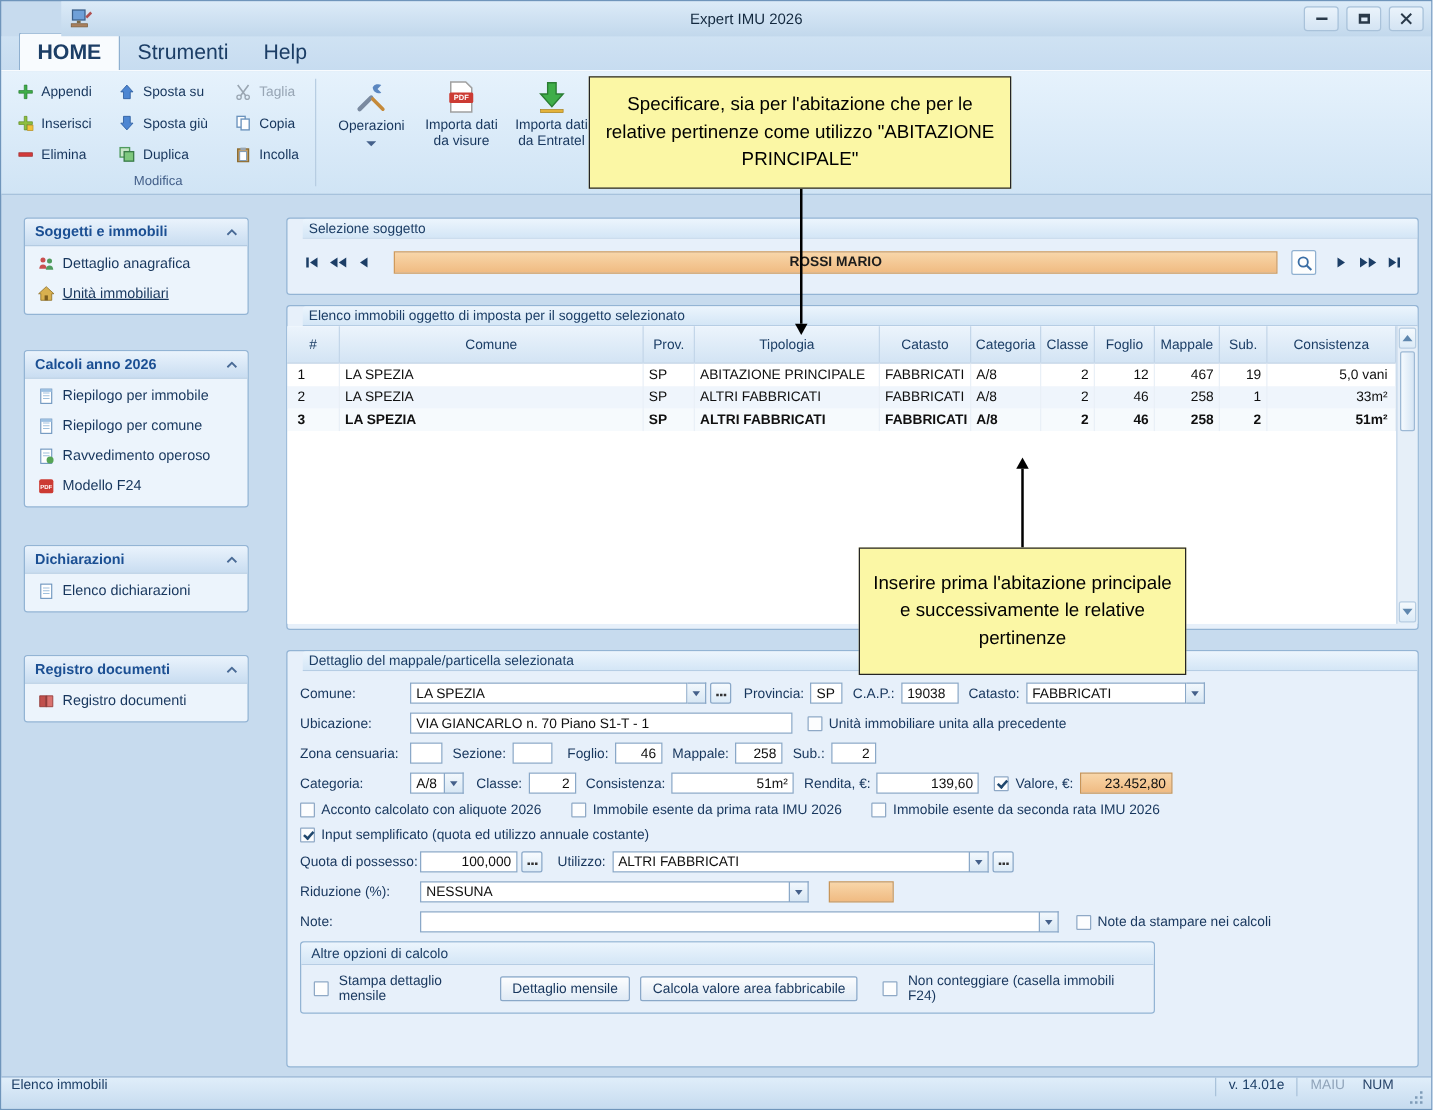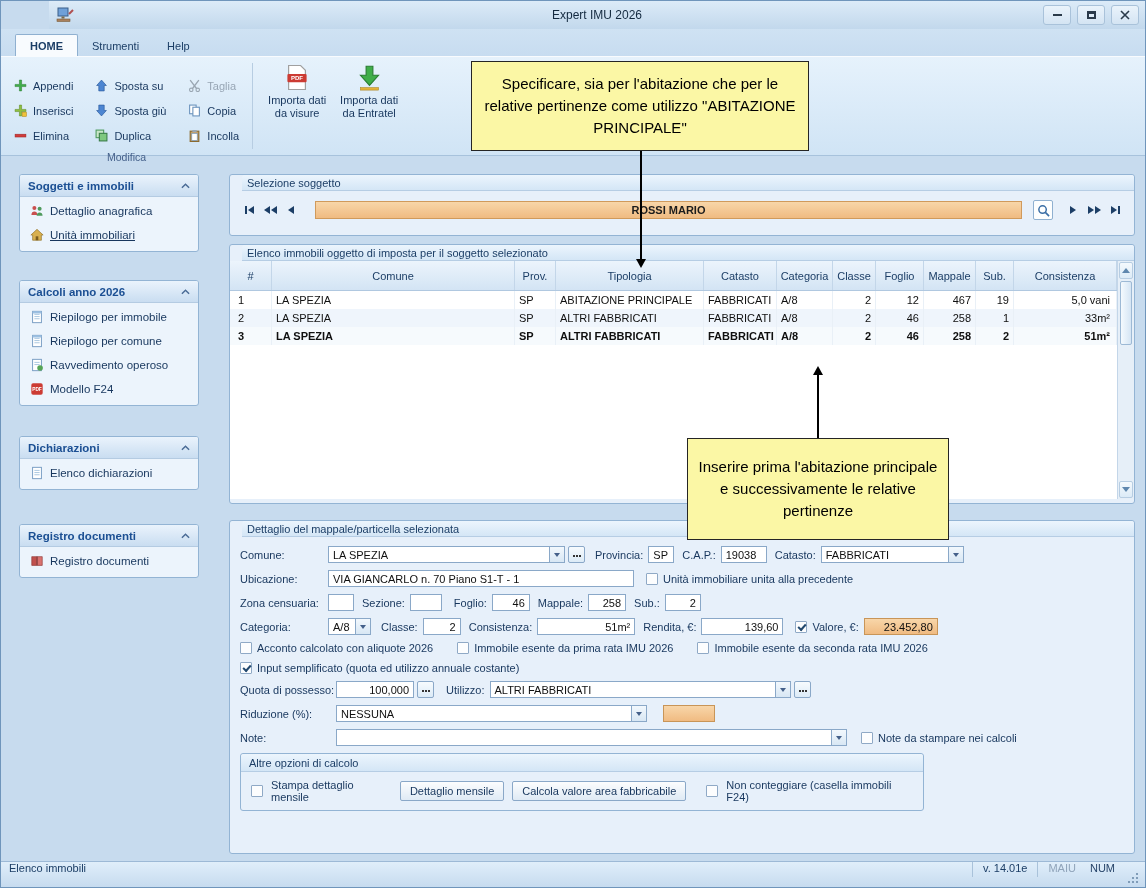--- a/index.html
+++ b/index.html
@@ -21,30 +21,30 @@
   .app-icon { width: 20px; height: 18px; z-index: 2; }
   .win-controls { margin-left: auto; display: flex; gap: 6px; z-index: 2; }
   .wbtn { width: 28px; height: 20px; display: flex; align-items: center; justify-content: center;
     border: 1px solid #a9c2da; border-radius: 3px; background: linear-gradient(#eaf3fb,#d4e4f3); }
   .glyph-min { width: 9px; height: 2px; background: #2a3a4a; }
   .glyph-max { width: 9px; height: 8px; border: 2px solid #2a3a4a; border-top-width: 3px; }
 
   
   .tabrow { height: 27px; flex: none; display: flex; align-items: flex-end;
     padding-left: 14px; background: linear-gradient(#cfe2f3,#c7dcf0); }
-  .tab { padding: 5px 14px 4px; font-size: 11px; color: #1c3e66; }
+  .tab { padding: 5px 14px 4px; font-size: 17px; color: #1c3e66; }
   .tab.active { background: #f8fbfe; border: 1px solid #8fb0d0; border-bottom: none;
     border-radius: 2px 2px 0 0; font-weight: bold; }
 
   
   .ribbon { height: 100px; flex: none; position: relative;
     background: linear-gradient(#e6f2fc,#d0e4f5);
     border-top: 1px solid #f8fbfe; border-bottom: 1px solid #a7c2dc;
     display: flex; align-items: stretch; padding-left: 8px; }
-  .modifica-group { display: flex; flex-direction: column; padding-top: 18px; }
+  .modifica-group { display: flex; flex-direction: column; padding-top: 6px; }
   .modifica-cols { display: flex; gap: 12px; }
   .mcol { display: flex; flex-direction: column; gap: 3px; }
   .sbtn { display: flex; align-items: center; gap: 5px; height: 22px; padding: 0 5px;
     font-size: 11px; color: #17365d; border-radius: 2px; }
   .sbtn.disabled { color: #98a6b5; }
   .group-label { text-align: center; font-size: 10.5px; color: #44608a; margin-top: 4px; }
   .ribbon-sep { width: 1px; background: #b7cde2; margin: 6px 8px; }
   .bbtn { width: 72px; display: flex; flex-direction: column; align-items: center;
     padding-top: 7px; gap: 3px; font-size: 11px; color: #17365d; text-align: center;
     line-height: 1.15; border-radius: 2px; }
@@ -316,20 +316,31 @@
               </span>
             <span>Incolla</span>
           </div>
         </div>
       </div>
       <div class="group-label">Modifica</div>
     </div>
 
     <div class="ribbon-sep"></div>
 
+    <div class="bbtn">
+      <span>
+          <svg width="28" height="28" viewBox="0 0 24 24">
+            <path d="M4 20l8-8" stroke="#7a8aa0" stroke-width="3" stroke-linecap="round"></path>
+            <path d="M13 5a4.2 4.2 0 015.9-1.5l-2.6 2.6 2.6 2.6A4.2 4.2 0 0113 5z" fill="#5b87c0"></path>
+            <path d="M20 20l-7-7" stroke="#c58a3a" stroke-width="2.4" stroke-linecap="round"></path>
+          </svg>
+        </span>
+      <span>Operazioni</span>
+      <span class="caret-down"></span>
+    </div>
 
     <div class="bbtn">
       <span>
           <svg width="24" height="27" viewBox="0 0 20 22">
             <path d="M3 1h10l4 4v16H3z" fill="#fff" stroke="#a0a0a0"></path>
             <rect x="2" y="8" width="16" height="7" rx="1" fill="#cc3b33"></rect>
             <text x="10" y="13.4" font-size="5" fill="#fff" text-anchor="middle" font-weight="bold" font-family="sans-serif">PDF</text>
           </svg>
         </span>
       <span>Importa dati da visure</span>

